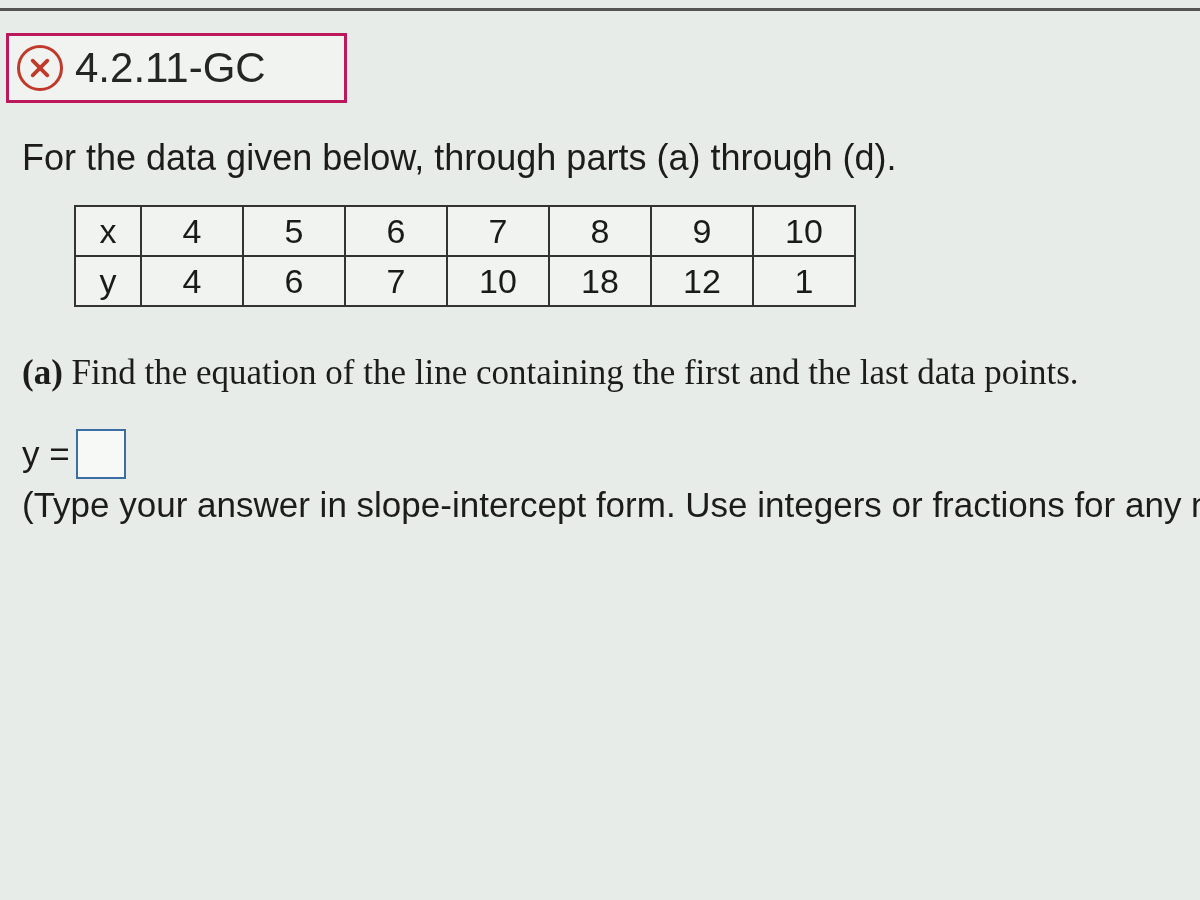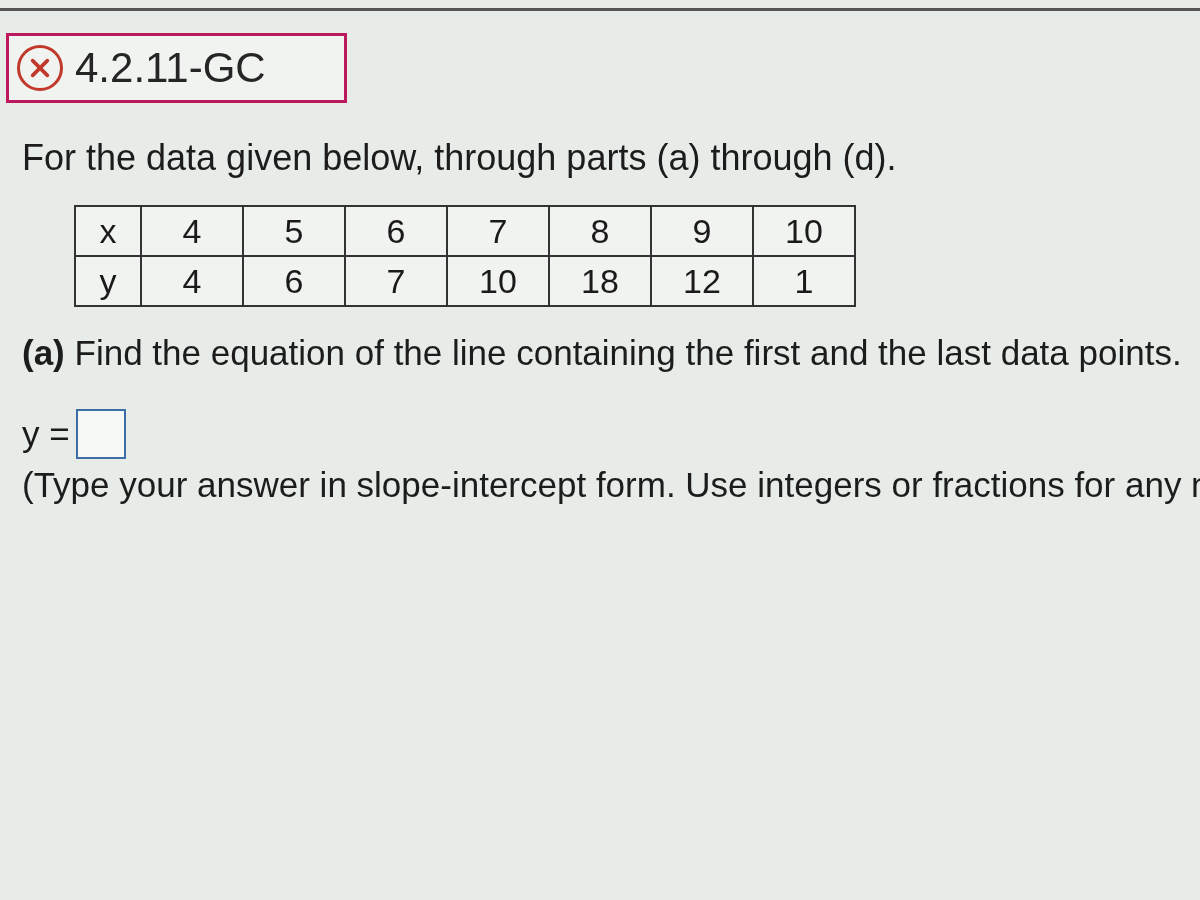--- a/index.html
+++ b/index.html
@@ -80,21 +80,22 @@
     height: 44px;
     background: #f0f3ef;
   }
   .data-table td.label-cell {
     width: 64px;
     font-weight: 400;
   }
   .part-a {
     font-size: 35px;
     color: #1c1c1c;
-    margin: 26px 0 0 22px;
+    margin: 46px 0 0 22px;
+    font-family: Liberation Serif, serif;
   }
   .part-a .bold {
     font-weight: 700;
   }
   .answer-row {
     display: flex;
     align-items: center;
     margin: 36px 0 0 22px;
     font-size: 35px;
   }

